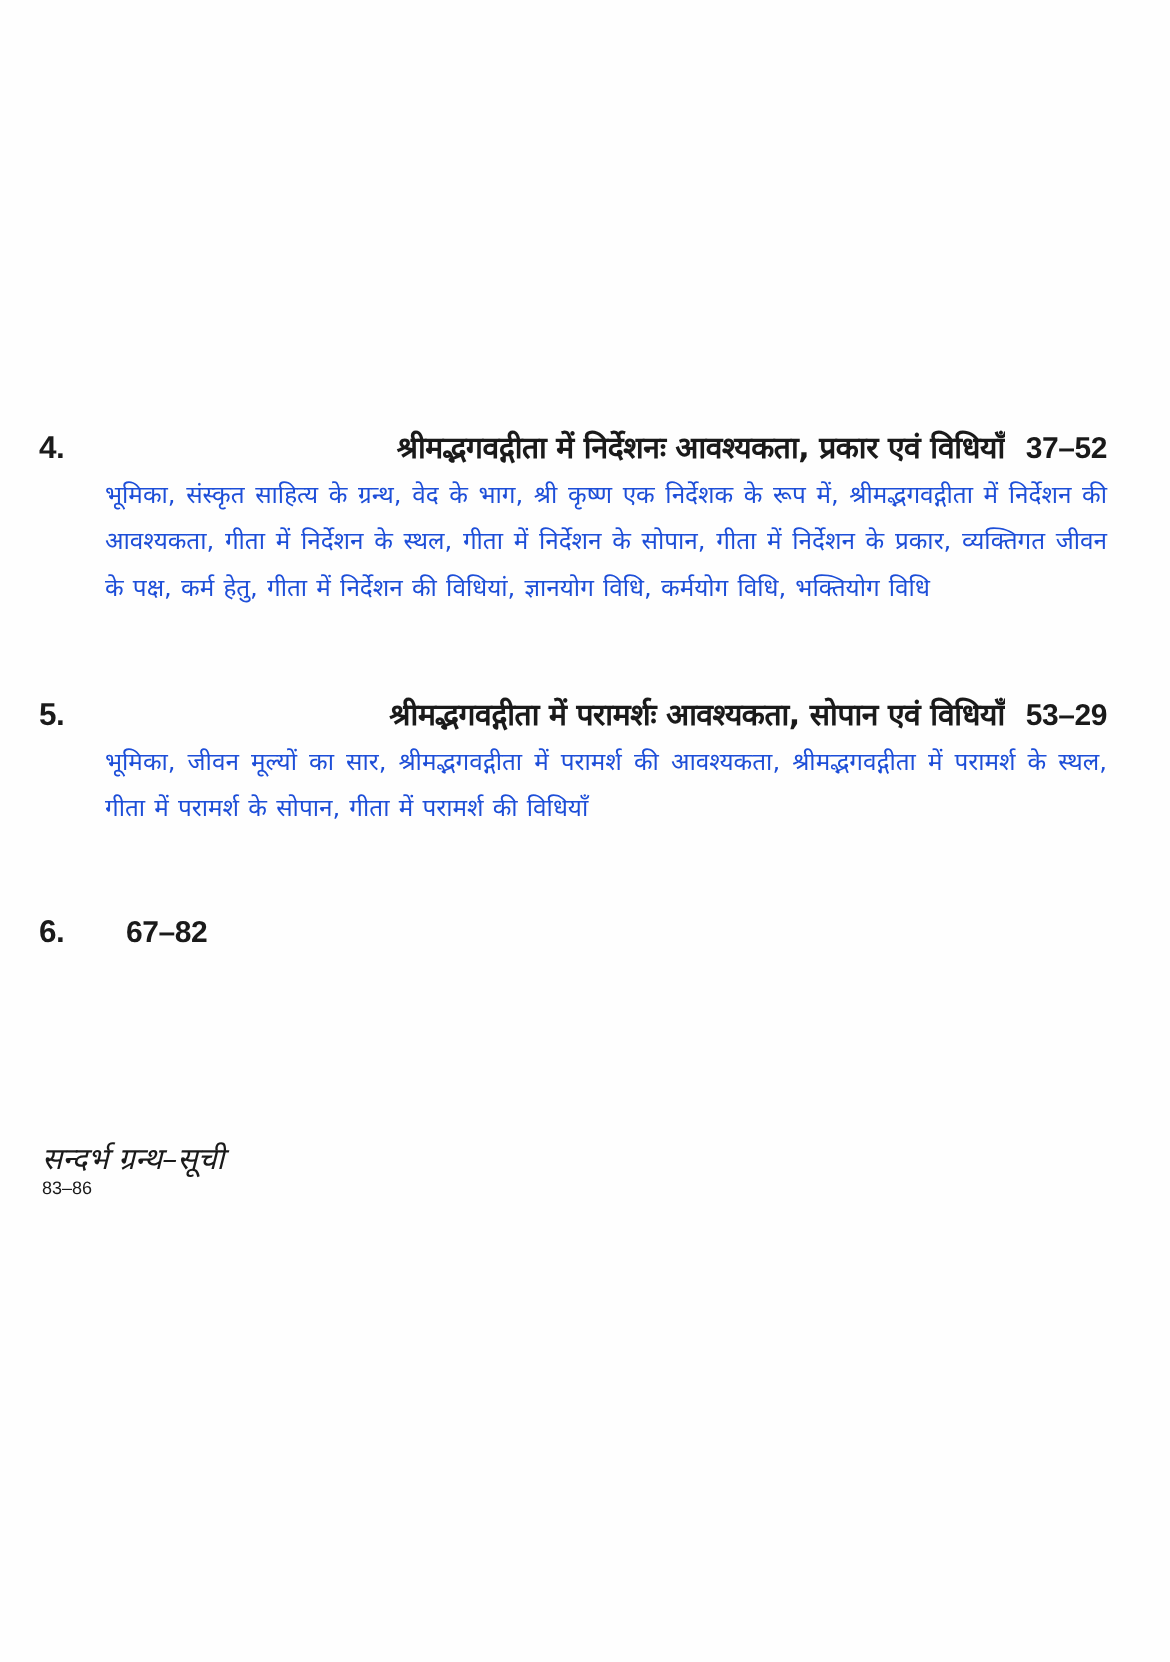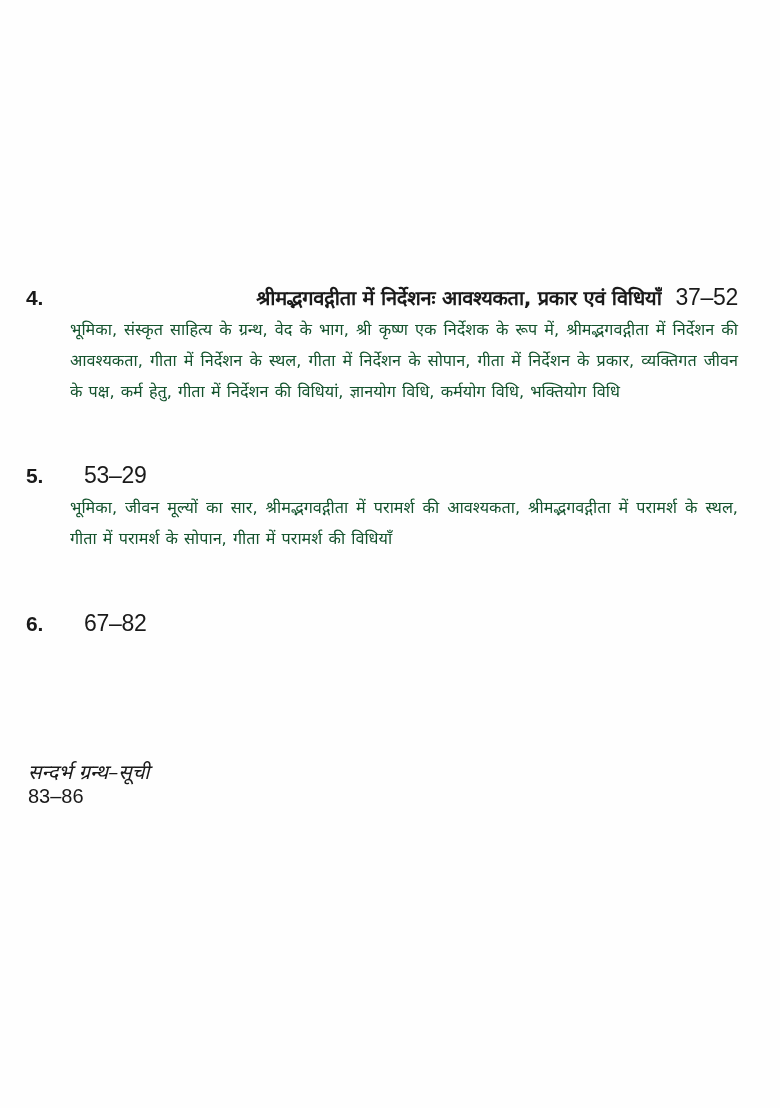--- a/index.html
+++ b/index.html
@@ -46,70 +46,71 @@
       font-size: 21px;
     }
     .entry-title {
       flex: 1 1 auto;
       overflow: hidden;
       text-align: right;
     }
     .entry-pages {
       flex: 0 0 auto;
       font-family: "Liberation Sans", sans-serif;
-      font-weight: normal;
-      font-size: 23px;
+      font-weight: bold;
+      font-size: 20px;
       padding-left: 14px;
     }
     .entry-body {
       margin-left: 44px;
       font-size: 16.2px;
       line-height: 31px;
       text-align: justify;
       text-align-last: left;
       word-spacing: 1px;
-      color: #14532d;
+      color: #1d4ed8;
     }
     .biblio {
       position: absolute;
       left: 28px;
       top: 758px;
       width: 710px;
       display: flex;
       justify-content: space-between;
       align-items: baseline;
       flex-direction: column;
     }
     .biblio-title {
       font-style: italic;
       font-size: 20px;
       font-family: "DejaVu Serif", serif;
     }
     .biblio-pages {
       font-family: "Liberation Sans", sans-serif;
-      font-size: 20px;
+      font-size: 12px;
     }
   </style>
 </head>
 <body>
 
 <div class="page">
 
   <div class="entry" style="top: 284px;">
     <div class="entry-heading">
       <span class="entry-number">4.</span>
       <span class="entry-title">श्रीमद्भगवद्गीता में निर्देशनः आवश्यकता, प्रकार एवं विधियाँ</span>
       <span class="entry-pages">37–52</span>
     </div>
     <div class="entry-body">भूमिका, संस्कृत साहित्य के ग्रन्थ, वेद के भाग, श्री कृष्ण एक निर्देशक के रूप में, श्रीमद्भगवद्गीता में निर्देशन की आवश्यकता, गीता में निर्देशन के स्थल, गीता में निर्देशन के सोपान, गीता में निर्देशन के प्रकार, व्यक्तिगत जीवन के पक्ष, कर्म हेतु, गीता में निर्देशन की विधियां, ज्ञानयोग विधि, कर्मयोग विधि, भक्तियोग विधि</div>
   </div>
 
   <div class="entry" style="top: 462px;">
     <div class="entry-heading">
       <span class="entry-number">5.</span>
+      <span class="entry-title">श्रीमद्भगवद्गीता में परामर्शः आवश्यकता, सोपान एवं विधियाँ</span>
       <span class="entry-pages">53–29</span>
     </div>
     <div class="entry-body">भूमिका, जीवन मूल्यों का सार, श्रीमद्भगवद्गीता में परामर्श की आवश्यकता, श्रीमद्भगवद्गीता में परामर्श के स्थल, गीता में परामर्श के सोपान, गीता में परामर्श की विधियाँ</div>
   </div>
 
   <div class="entry" style="top: 610px;">
     <div class="entry-heading">
       <span class="entry-number">6.</span>
       <span class="entry-pages">67–82</span>
     </div>

